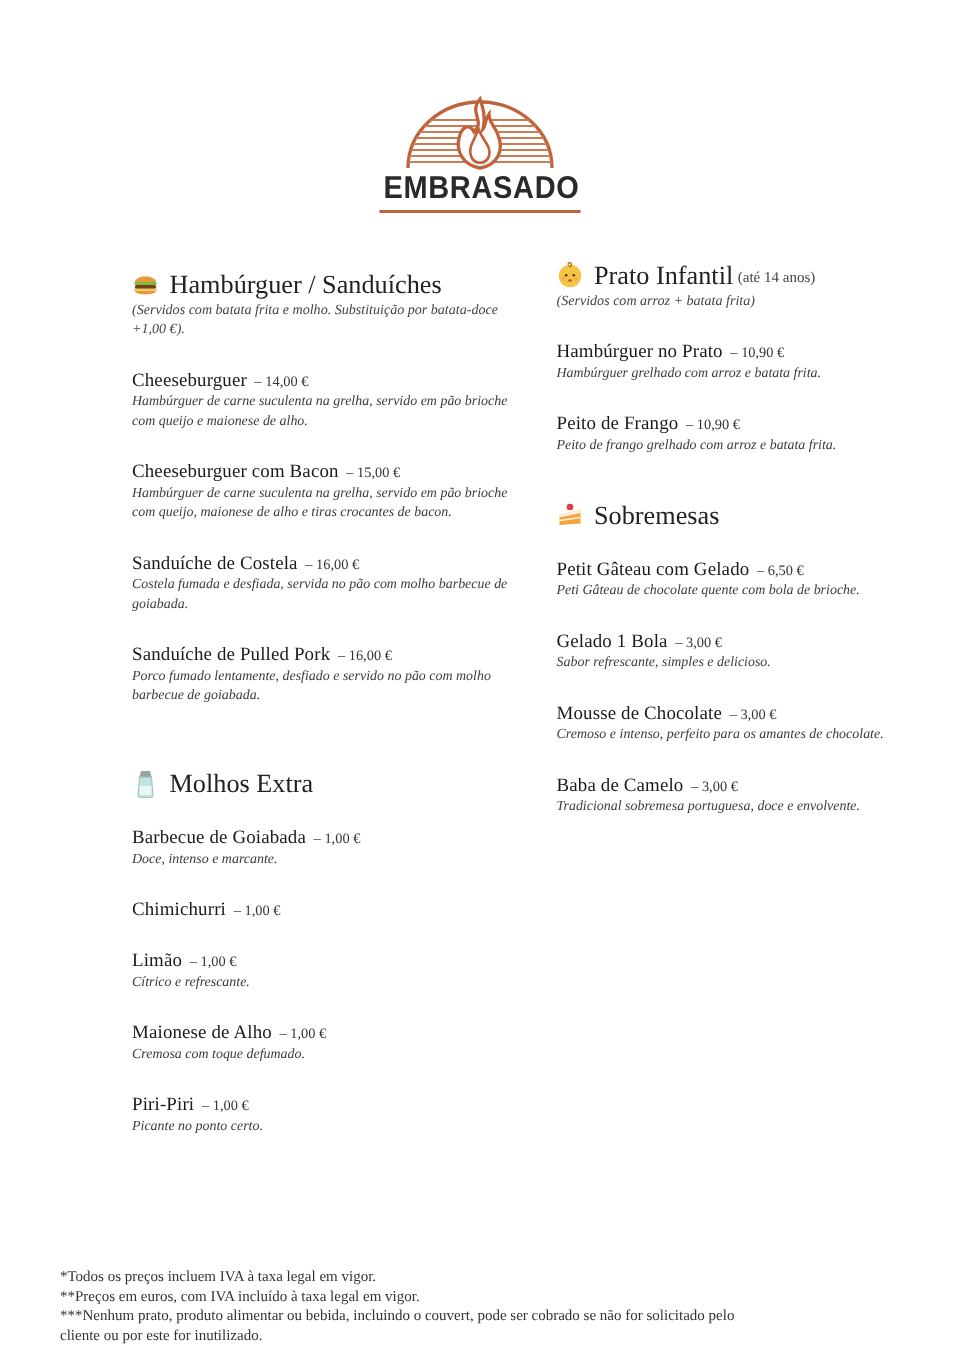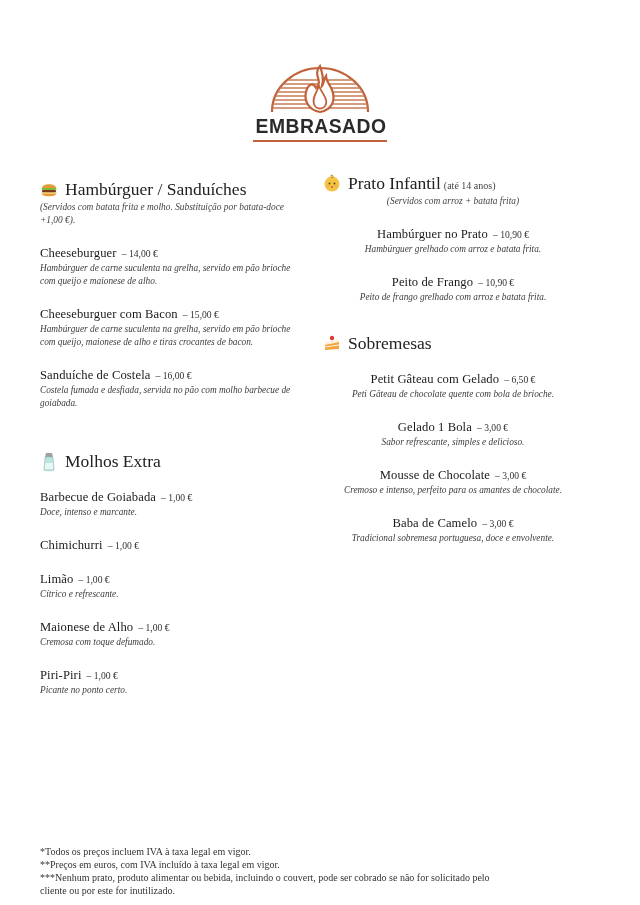--- a/index.html
+++ b/index.html
@@ -9,23 +9,23 @@
   }
   .logo { position:absolute; left:250px; top:62px; width:140px; height:84px; }
   .logo svg { display:block; }
   .logo-word {
     position:absolute; left:0; top:52px; width:140px; text-align:center;
     font-family:"Liberation Sans", sans-serif; font-weight:bold; font-size:21px;
     letter-spacing:0.5px; color:#2a2a2a; transform:scaleX(0.92);
   }
   .logo-line { position:absolute; left:3px; top:78px; width:134px; height:2px; background:#c0623a; }
 
-  .col { position:absolute; }
+  .col { position:absolute;margin-left:48px; }
   .col-left { left:40px; top:178px; width:265px; }
-  .col-right { left:323px; top:172px; width:260px;text-align:center; }
+  .col-right { left:323px; top:172px; width:260px; }
 
   .sec-head { display:flex; align-items:center; height:22px; }
   .sec-icon { width:18px; height:18px; margin-right:7px; display:inline-block; flex:none; }
   .sec-title { font-family:"Liberation Serif", serif; font-size:17.5px; color:#222; white-space:nowrap; }
   .sec-sub { font-family:Liberation Serif, serif; font-size:10px; color:#444; margin-left:3px; position:relative; top:2px; }
   .sec-note { font-family:"Liberation Serif", serif; font-style:italic; font-size:9.4px; line-height:13px; color:#444; margin-top:1px; }
 
   .item { margin-top:15px; }
   .item-name { font-family:"Liberation Serif", serif; font-weight:normal; font-size:12.6px; color:#1a1a1a; letter-spacing:0.1px; }
   .item-price { font-family:"Liberation Serif", serif; font-size:9.6px; color:#333; font-weight:normal; }
@@ -84,20 +84,25 @@
     <div class="item">
       <span class="item-name">Cheeseburguer com Bacon</span>
       <span class="item-price">– 15,00 €</span>
       <div class="item-desc">Hambúrguer de carne suculenta na grelha, servido em pão brioche com queijo, maionese de alho e tiras crocantes de bacon.</div>
     </div>
     <div class="item">
       <span class="item-name">Sanduíche de Costela</span>
       <span class="item-price">– 16,00 €</span>
       <div class="item-desc">Costela fumada e desfiada, servida no pão com molho barbecue de goiabada.</div>
     </div>
+    <div class="item">
+      <span class="item-name">Sanduíche de Pulled Pork</span>
+      <span class="item-price">– 16,00 €</span>
+      <div class="item-desc">Porco fumado lentamente, desfiado e servido no pão com molho barbecue de goiabada.</div>
+    </div>
   </section>
 
   <section style="margin-top:40px;">
     <div class="sec-head">
       <span class="sec-icon">
         <svg width="18" height="20" viewBox="0 0 18 20">
           <path d="M6 1 L12 1 L13 5 L5 5 Z" fill="#9aa3a8"></path>
           <path d="M5 5 L13 5 L14 18 C14 19 4 19 4 18 Z" fill="#bfe3df" stroke="#8fbcb7" stroke-width="0.6"></path>
           <rect x="5" y="11" width="8" height="6" fill="#e8f6f4"></rect>
         </svg>

